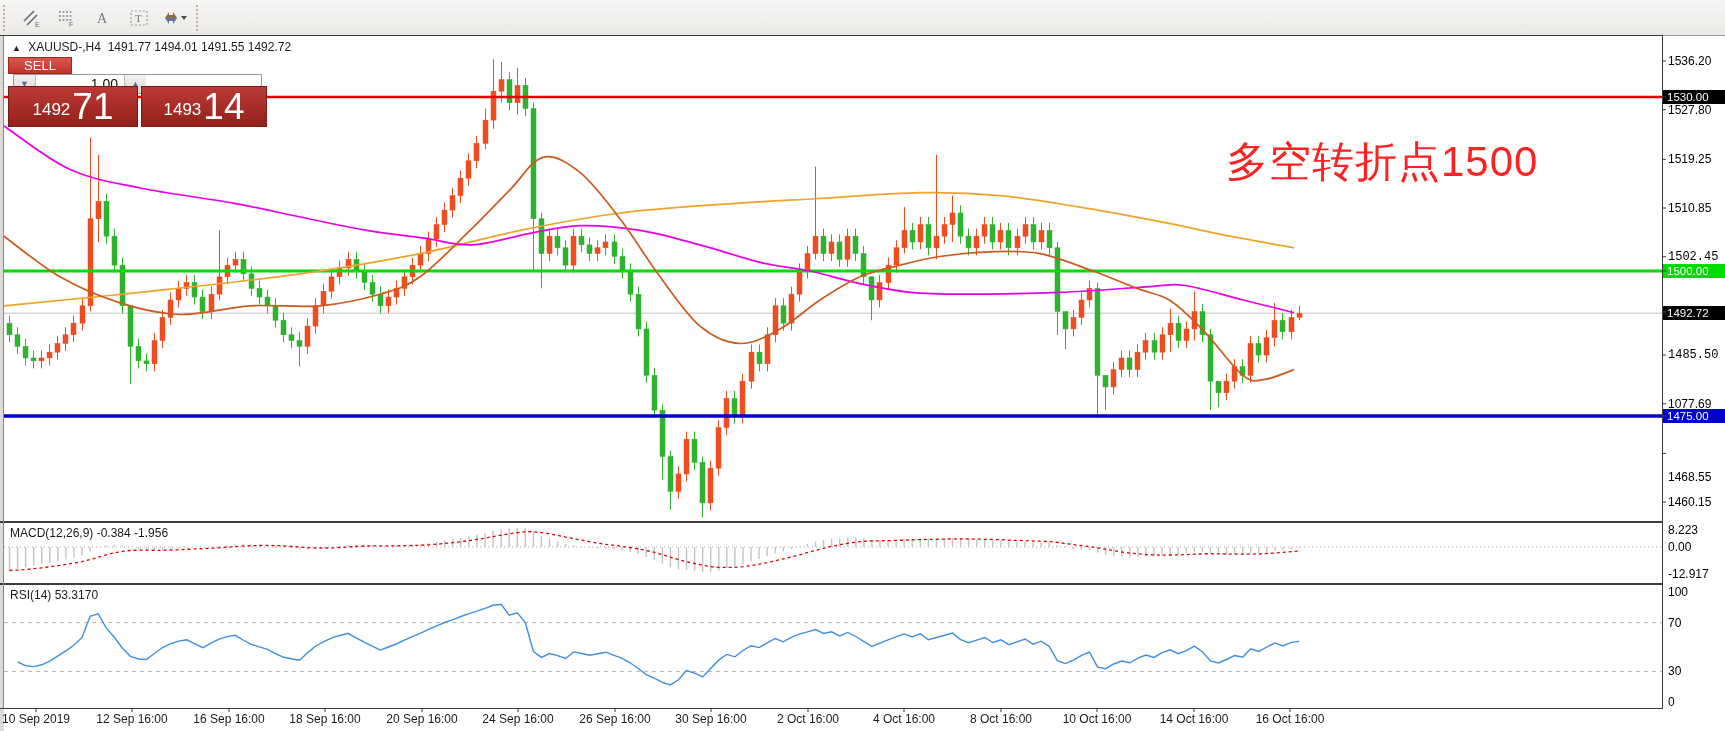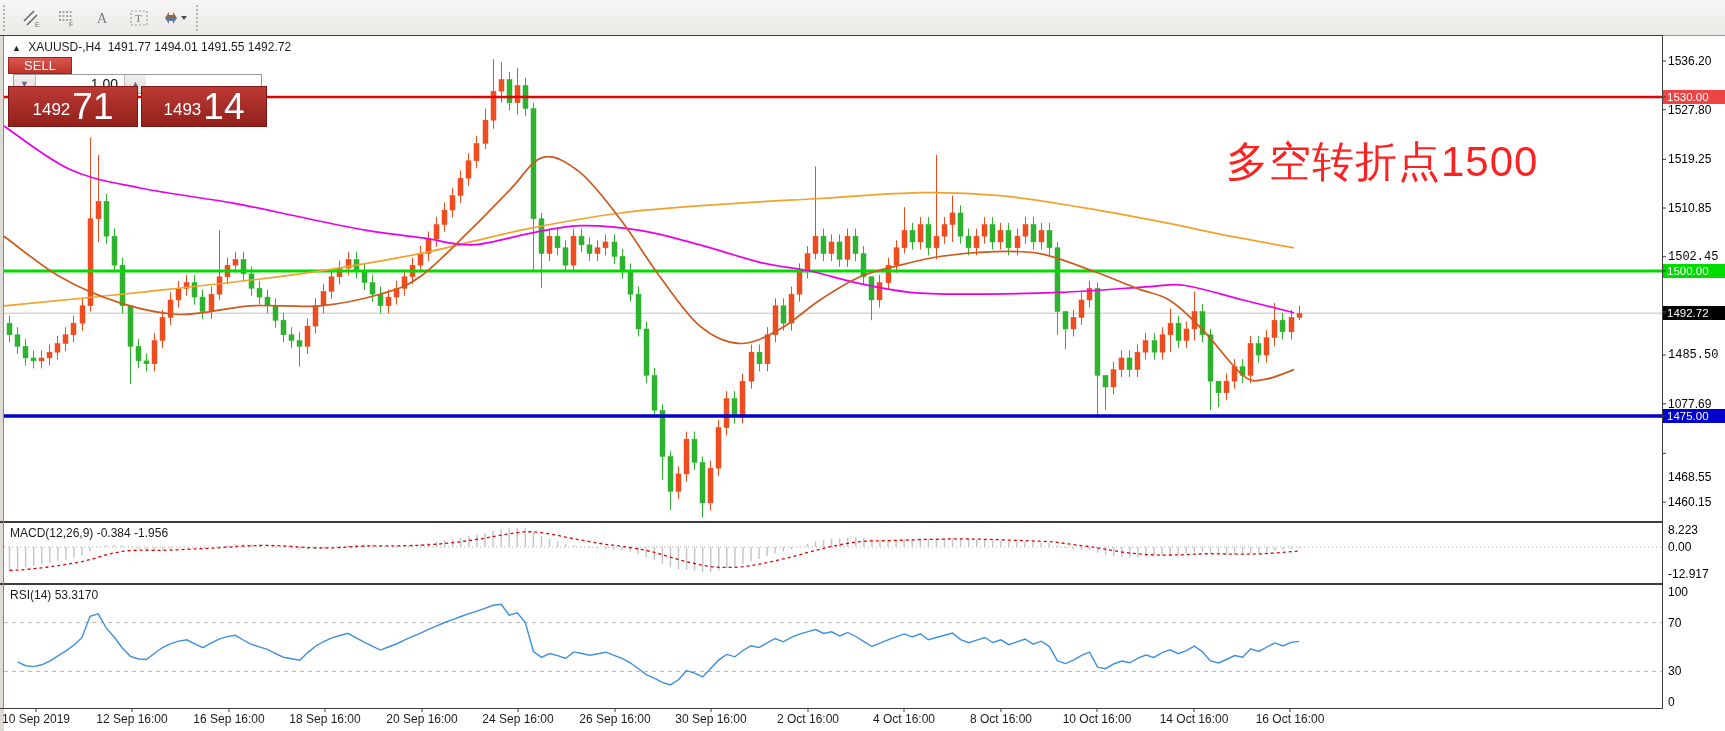--- a/index.html
+++ b/index.html
@@ -128,21 +128,21 @@
     </div>
   </div>
 
   <div class="annotation">多空转折点1500</div>
 
   <div class="ind-label" style="top:526px">MACD(12,26,9) -0.384 -1.956</div>
   <div class="ind-label" style="top:588px">RSI(14) 53.3170</div>
 
   <div id="axis-right">
       <div class="px-label" style="top: 54px;">1536.20</div>
-      <div class="px-badge" style="background: #ef4444; top: 89.96px;">1530.00</div>
+      <div class="px-badge" style="background: #000000; top: 89.96px;">1530.00</div>
       <div class="px-label" style="top: 102.72px;">1527.80</div>
       <div class="px-label" style="top: 152.31px;">1519.25</div>
       <div class="px-label" style="top: 201.03px;">1510.85</div>
       <div class="px-label" style="top: 249.75px; font-family: Liberation Mono, monospace;">1502.45</div>
       <div class="px-badge" style="background: rgb(0, 219, 0); top: 263.96px;">1500.00</div>
       <div class="px-label" style="top: 304.56px;">1493.00</div>
       <div class="px-badge" style="background: rgb(0, 0, 0); top: 306.184px;">1492.72</div>
       <div class="px-label" style="top: 348.06px; font-family: Liberation Mono, monospace;">1485.50</div>
       <div class="px-label" style="top: 396.78px;">1077.69</div>
       <div class="px-badge" style="background: rgb(0, 0, 204); top: 408.96px;">1475.00</div>

